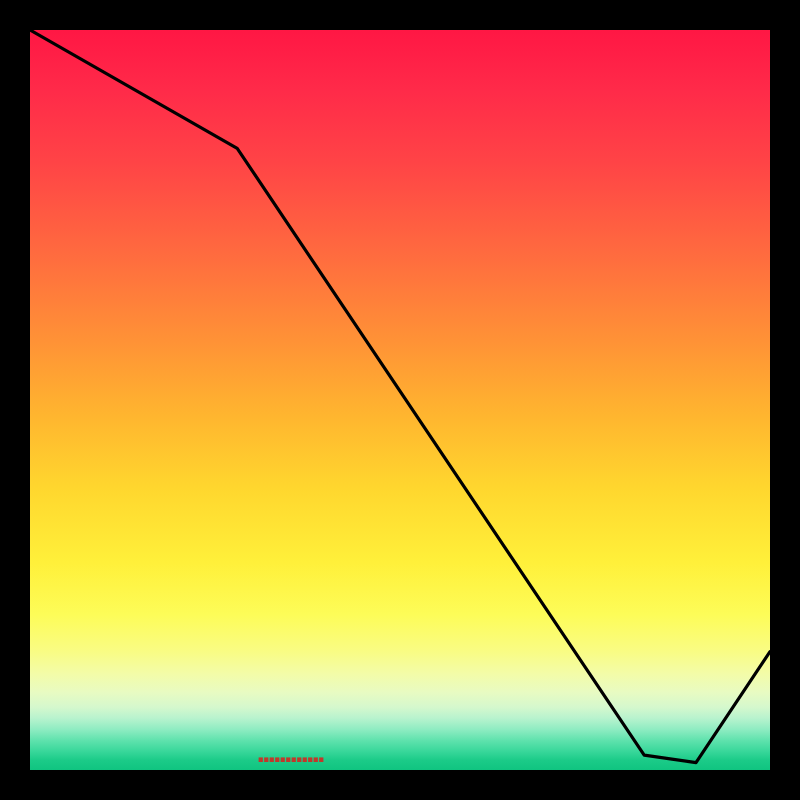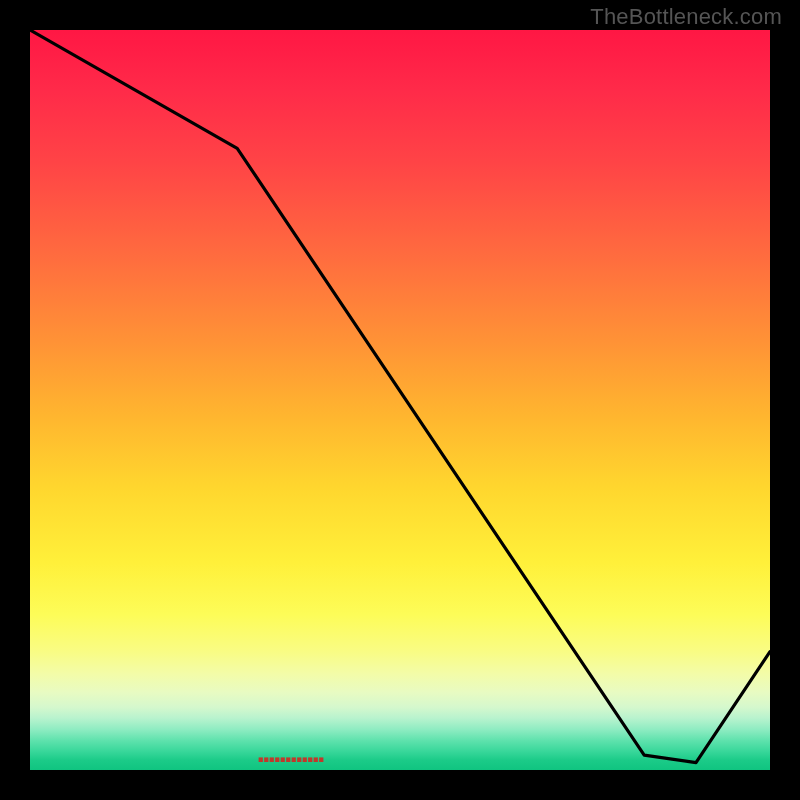--- a/index.html
+++ b/index.html
@@ -84,21 +84,20 @@
     top: 0;
     width: 100%;
     height: 100%;
   }
 </style>
 </head>
 <body>
 
 <div class="frame">
 
-  <div class="watermark">TheBottleneck.com</div>
 
   <div class="plot-area">
 
     <div class="gradient-bg"></div>
 
     <div class="dot-row" id="dot-row" style="top: 725.9px; left: 0px; width: 740px;">&nbsp;&nbsp;&nbsp;&nbsp;&nbsp;&nbsp;&nbsp;&nbsp;&nbsp;&nbsp;&nbsp;&nbsp;&nbsp;&nbsp;&nbsp;&nbsp;&nbsp;&nbsp;&nbsp;&nbsp;&nbsp;&nbsp;&nbsp;&nbsp;&nbsp;&nbsp;&nbsp;&nbsp;&nbsp;&nbsp;&nbsp;&nbsp;&nbsp;&nbsp;&nbsp;&nbsp;&nbsp;&nbsp;&nbsp;&nbsp;&nbsp;&nbsp;&nbsp;&nbsp;&nbsp;&nbsp;&nbsp;&nbsp;&nbsp;&nbsp;&nbsp;&nbsp;&nbsp;&nbsp;&nbsp;&nbsp;&nbsp;&nbsp;&nbsp;&nbsp;&nbsp;&nbsp;&nbsp;&nbsp;&nbsp;&nbsp;&nbsp;&nbsp;&nbsp;&nbsp;&nbsp;&nbsp;&nbsp;&nbsp;&nbsp;&nbsp;&nbsp;&nbsp;&nbsp;&nbsp;&nbsp;&nbsp;&nbsp;&nbsp;&nbsp;&nbsp;&nbsp;&nbsp;&nbsp;&nbsp;&nbsp;&nbsp;&nbsp;&nbsp;&nbsp;&nbsp;&nbsp;&nbsp;&nbsp;&nbsp;&nbsp;&nbsp;&nbsp;&nbsp;&nbsp;&nbsp;&nbsp;&nbsp;&nbsp;&nbsp;&nbsp;&nbsp;&nbsp;&nbsp;&nbsp;&nbsp;&nbsp;&nbsp;&nbsp;&nbsp;&nbsp;&nbsp;&nbsp;&nbsp;&nbsp;&nbsp;&nbsp;&nbsp;&nbsp;&nbsp;&nbsp;&nbsp;&nbsp;&nbsp;&nbsp;&nbsp;&nbsp;&nbsp;&nbsp;&nbsp;&nbsp;&nbsp;&nbsp;&nbsp;&nbsp;&nbsp;∎∎∎∎∎∎∎∎∎∎∎∎</div>
 
     <svg class="line-overlay" viewBox="0 0 740 740" preserveAspectRatio="none">
       <path id="chart-path" fill="none" stroke="#000" stroke-width="3.2" stroke-linecap="round" stroke-linejoin="round" d="M0.0 0.0 L207.2 118.4 L614.2 725.2 L666.0 732.6 L740.0 621.6"></path>
     </svg>

